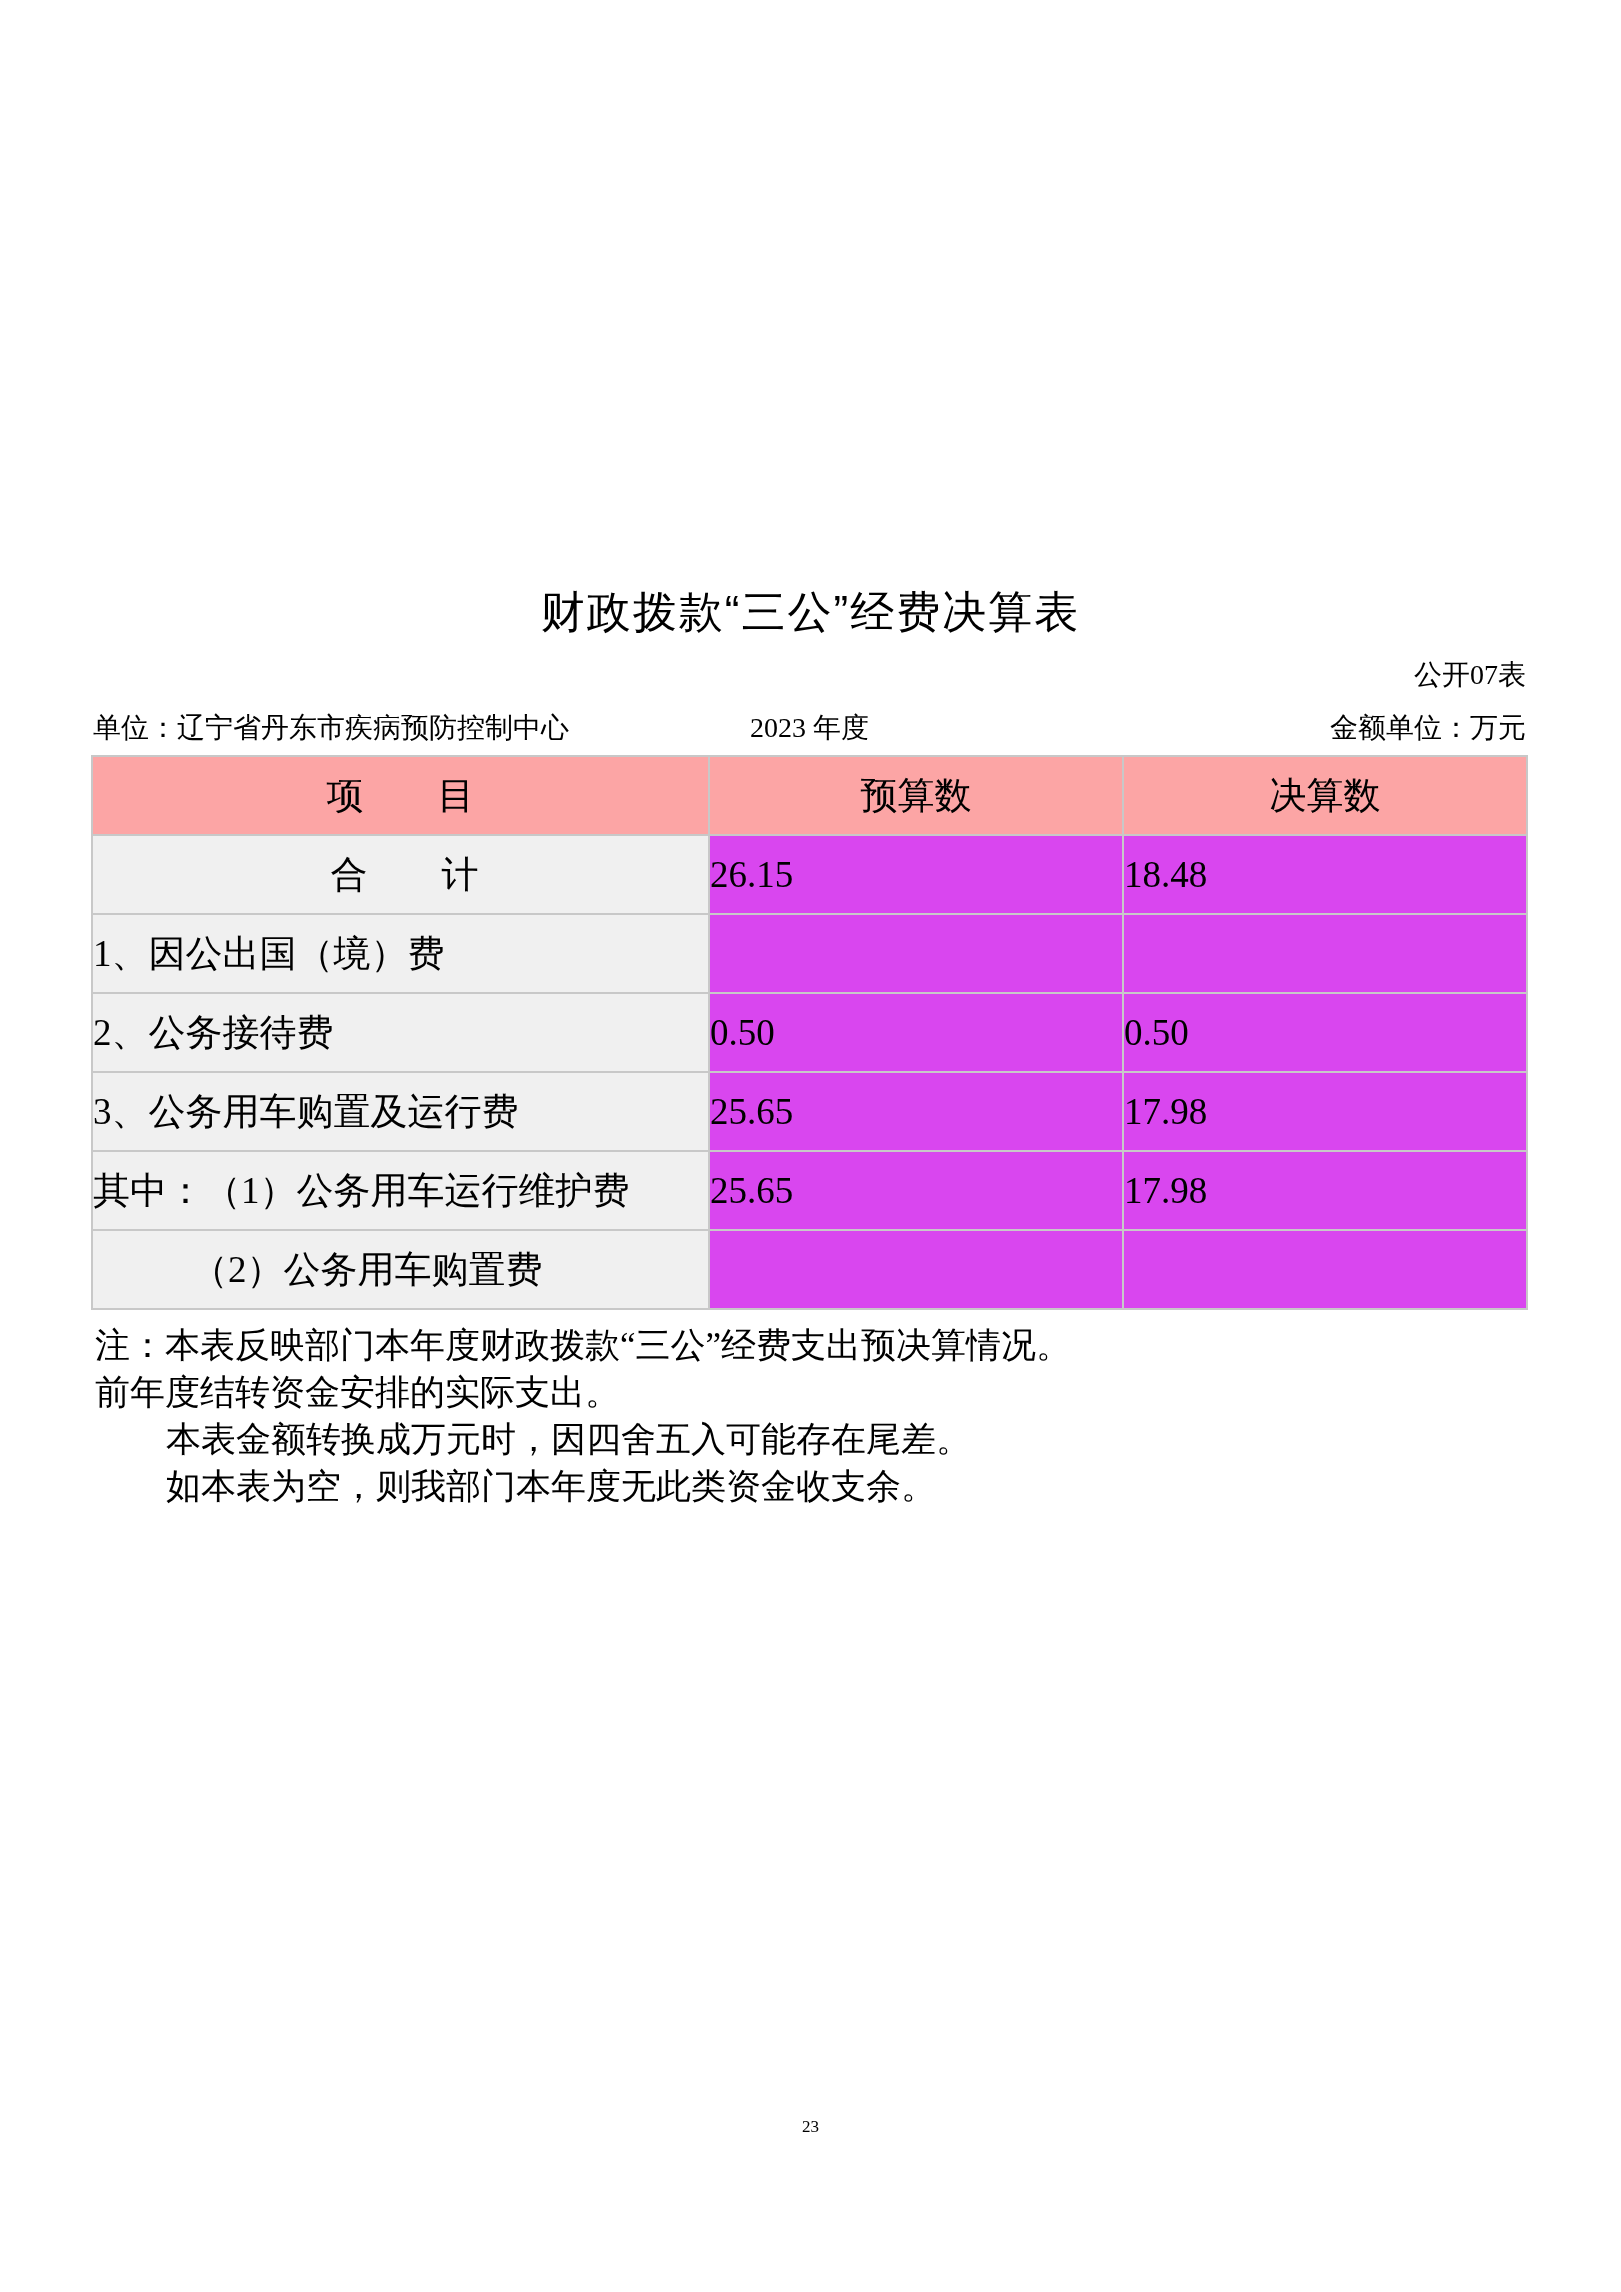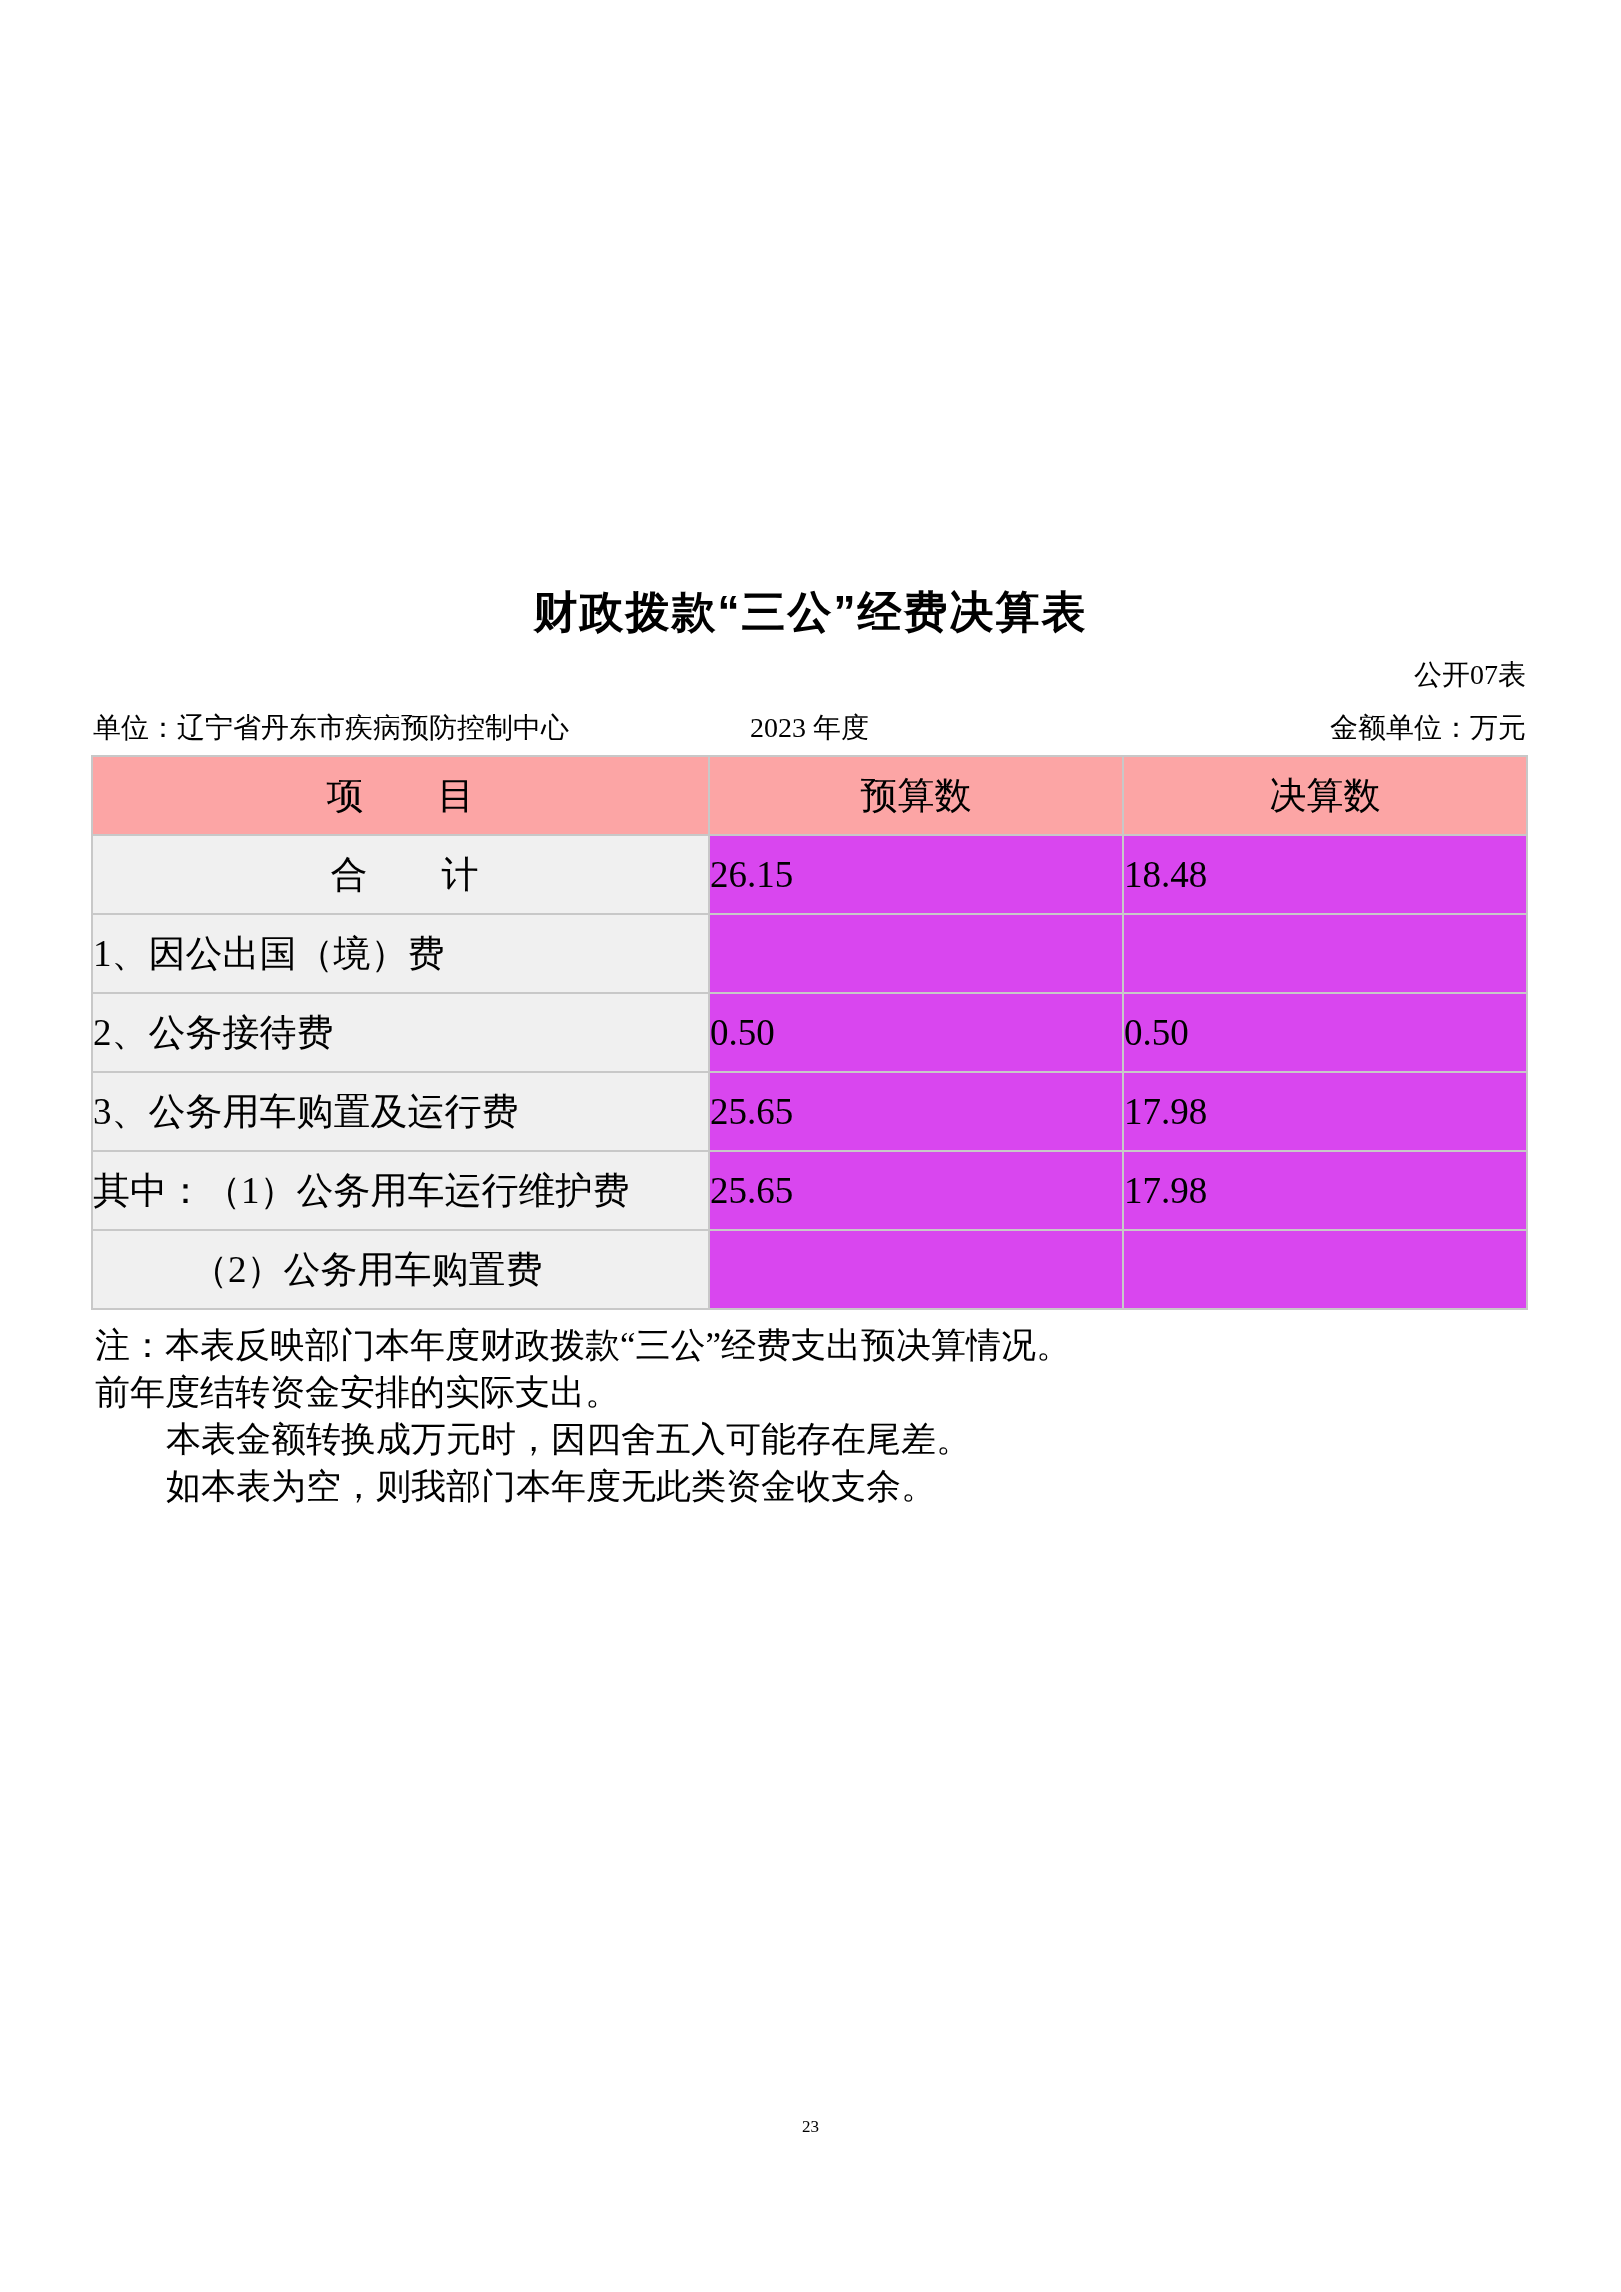--- a/index.html
+++ b/index.html
@@ -16,21 +16,21 @@
     color: #000000;
     overflow: hidden;
   }
   .title {
     position: absolute;
     top: 588px;
     left: 0;
     width: 100%;
     text-align: center;
     font-family: "Liberation Sans", "DejaVu Sans", sans-serif;
-    font-weight: 700;
+    font-weight: 400;
     font-size: 44px;
     letter-spacing: 2px;
     line-height: 1.1;
   }
   .table-code {
     position: absolute;
     top: 658px;
     right: 95px;
     font-size: 28px;
     line-height: 1.2;

